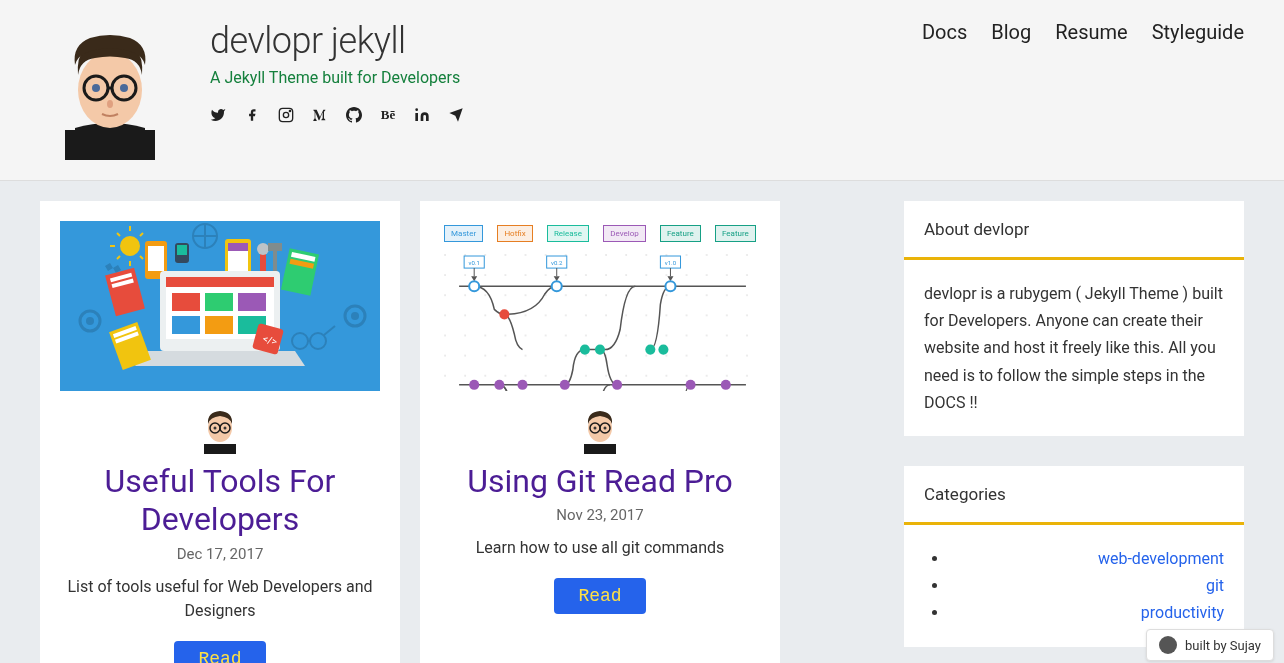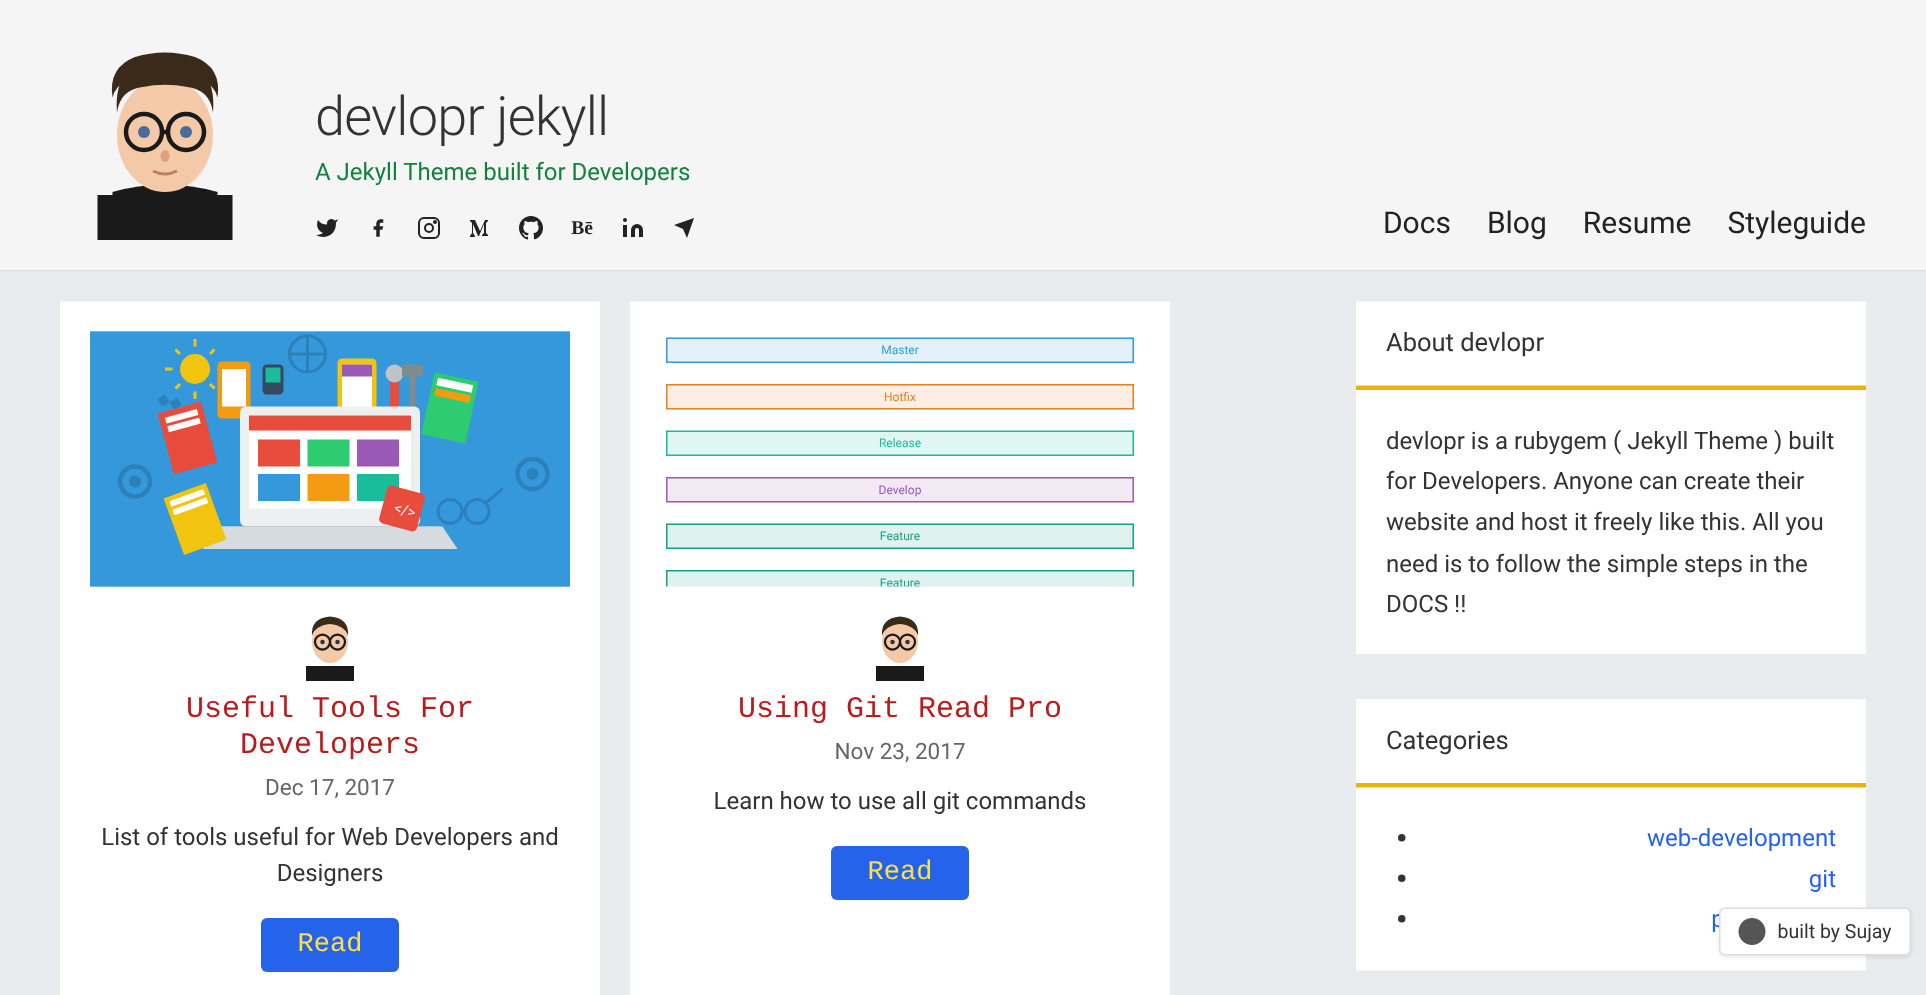--- a/index.html
+++ b/index.html
@@ -1,46 +1,46 @@
 <!DOCTYPE html>
 <html><head>
 <meta charset="utf-8">
 <style>
 * { margin: 0; padding: 0; box-sizing: border-box; }
 body { font-family: -apple-system, BlinkMacSystemFont, "Segoe UI", Roboto, sans-serif; background: #e9ecef; color: #333; }
-.header { background: #f5f5f5; padding: 20px 40px; display: flex; align-items: flex-end; border-bottom: 1px solid #ddd; }
+.header { background: #f5f5f5; padding: 20px 40px; display: flex; align-items: flex-start; border-bottom: 1px solid #ddd; }
 .avatar-large { width: 140px; height: 140px; margin-right: 30px; flex-shrink: 0; }
 .site-info { flex-grow: 1; }
 .site-title { font-size: 36px; font-weight: 300; color: #333; margin-bottom: 6px; letter-spacing: -0.5px; }
 .site-subtitle { font-size: 16px; color: #15803d; margin-bottom: 20px; }
 .social-icons { display: flex; gap: 18px; align-items: center; }
 .social-icons span { width: 16px; height: 16px; display: inline-flex; align-items: center; justify-content: center; color: #222; cursor: pointer; }
 .nav { display: flex; gap: 24px; margin-left: auto; }
 .nav a { font-size: 20px; color: #222; text-decoration: none; cursor: pointer; }
 .container { display: flex; padding: 20px 40px; gap: 20px; max-width: 1284px; }
 .posts { display: flex; gap: 20px; flex: 1; }
 .card { background: #fff; padding: 20px; width: 360px; text-align: center; display: flex; flex-direction: column; align-items: center; }
 .card-img { width: 100%; height: 170px; background: #3498db; margin-bottom: 15px; display: flex; align-items: center; justify-content: center; overflow: hidden; }
 .avatar-small { width: 48px; height: 48px; margin-bottom: 8px; }
-.card-title { font-size: 20px; font-weight: 400; color: #b91c1c; margin-bottom: 6px; line-height: 1.2; font-family: Liberation Mono, monospace; }
+.card-title { font-size: 32px; font-weight: 400; color: #4c1d95; margin-bottom: 6px; line-height: 1.2; }
 .card-date { font-size: 15px; color: #666; margin-bottom: 12px; }
 .card-desc { font-size: 16px; color: #333; margin-bottom: 18px; line-height: 1.5; }
 .read-btn { background: #2563eb; color: #fde047; padding: 8px 24px; font-size: 18px; border: none; border-radius: 4px; cursor: pointer; font-family: Liberation Mono, monospace; }
 .sidebar { width: 340px; display: flex; flex-direction: column; gap: 30px; }
 .widget { background: #fff; }
 .widget-header { padding: 18px 20px; border-bottom: 3px solid #eab308; font-size: 17px; color: #333; }
 .widget-body { padding: 20px; font-size: 16px; color: #333; line-height: 1.7; }
 .widget-body ul { list-style: disc; padding-left: 25px; text-align: right; }
 .widget-body ul li a { color: #2563eb; text-decoration: none; cursor: pointer; }
-.credit { position: fixed; bottom: 26px; right: 10px; background: #fff; border: 1px solid #ddd; border-radius: 4px; padding: 6px 12px; font-size: 13px; display: flex; align-items: center; gap: 8px; cursor: pointer; box-shadow: 0 1px 3px rgba(0,0,0,0.1); }
+.credit { position: fixed; bottom: 2px; right: 10px; background: #fff; border: 1px solid #ddd; border-radius: 4px; padding: 6px 12px; font-size: 13px; display: flex; align-items: center; gap: 8px; cursor: pointer; box-shadow: 0 1px 3px rgba(0,0,0,0.1); }
 .credit-avatar { width: 18px; height: 18px; border-radius: 50%; background: #555; }
 
 
 .gitflow { width: 100%; height: 100%; background: #fff; display: flex; flex-direction: column; padding: 4px; }
-.gf-tags { display: flex; gap: 14px; margin-bottom: 10px; justify-content: space-around; flex-direction: column; }
+.gf-tags { display: flex; gap: 14px; margin-bottom: 10px; justify-content: space-around; }
 .gf-tag { font-size: 8px; padding: 3px 6px; border: 1px solid; }
 .gf-graph { flex: 1; position: relative; }
 .gf-graph svg { width: 100%; height: 100%; }
 
 
 .devtools { width: 100%; height: 100%; position: relative; background: #3498db; }
 .devtools svg { width: 100%; height: 100%; }
 </style>
 </head>
 <body>

